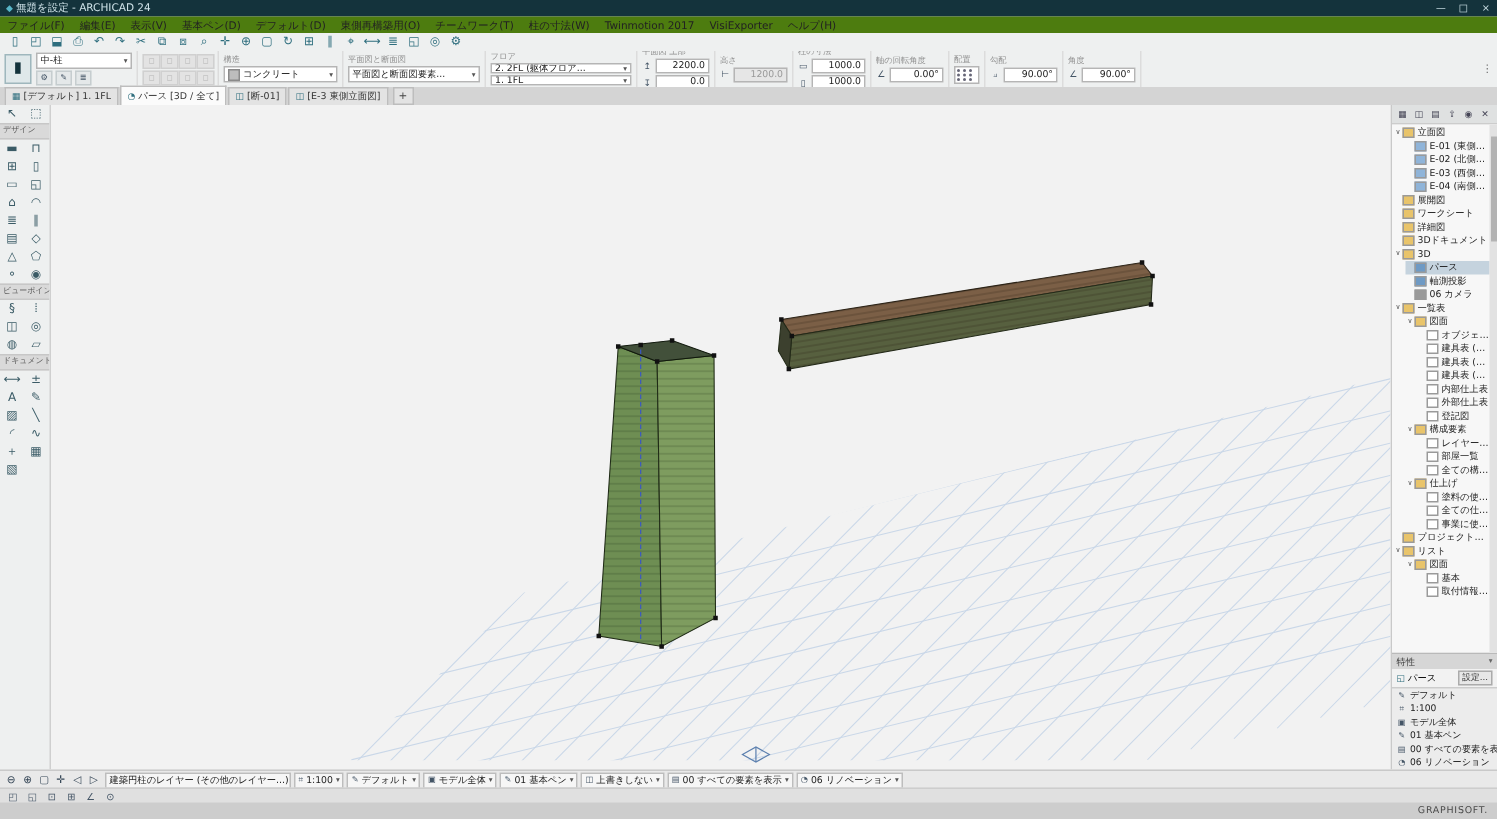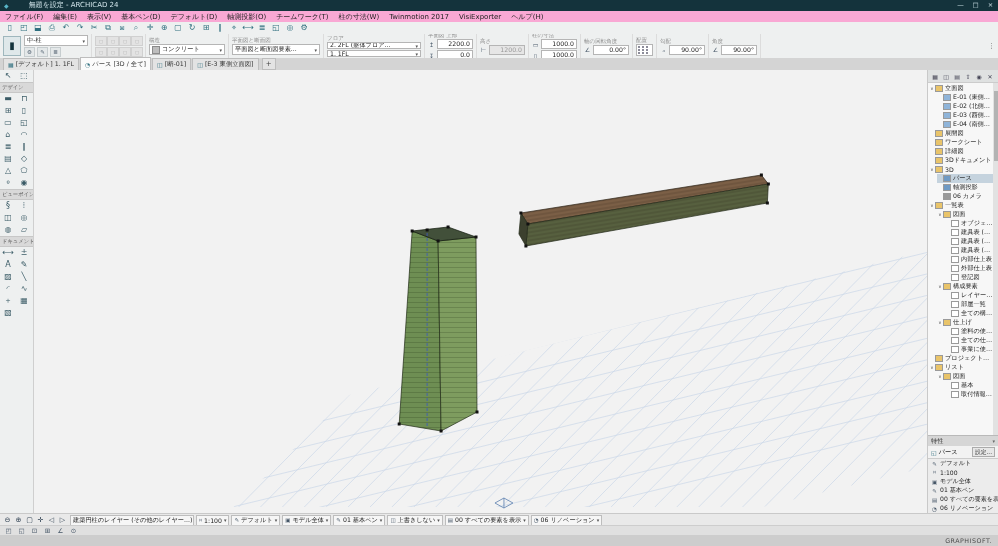--- a/index.html
+++ b/index.html
@@ -1,25 +1,25 @@
 <!DOCTYPE html>
 <html><head>
 <meta charset="utf-8">
 <style>
   html,body{margin:0;padding:0;background:#888;}
   #app{position:relative;width:998px;height:546px;overflow:hidden;background:#ececec;
        font-family:"DejaVu Sans",sans-serif;-webkit-font-smoothing:antialiased;cursor:default;}
   
   .titlebar{position:absolute;top:0;left:0;right:0;height:11px;background:#14333c;color:#cfe2e8;
-            font-size:7px;line-height:11px;padding-left:4px;display:flex;align-items:center;gap:20px;justify-content:space-between;}
+            font-size:7px;line-height:11px;padding-left:4px;display:flex;align-items:center;gap:2px;justify-content:space-between;}
   .app-icon{color:#58b6c8;font-size:6px;}
   .win-controls{margin-left:auto;display:flex;}
   .wc{width:15px;text-align:center;font-size:6.5px;color:#cfe2e8;}
   
-  .menubar{position:absolute;top:11px;left:0;right:0;height:11px;background:#f9a8d4;border-bottom:1px solid #d8d8d8;
+  .menubar{position:absolute;top:11px;left:0;right:0;height:11px;background:#4d7c0f;border-bottom:1px solid #d8d8d8;
            display:flex;align-items:center;font-size:7px;color:#222;}
   .menu-item{padding:0 5px;white-space:nowrap;}
   
   .toolbar{position:absolute;top:22px;left:0;right:0;height:12px;background:#eef0f0;border-bottom:1px solid #d6d6d6;
            display:flex;align-items:center;padding-left:3px;color:#2e6e7e;}
   .tb-icon{width:14px;text-align:center;font-size:8px;line-height:12px;}
   
   .infobar{position:absolute;top:34px;left:0;right:0;height:24px;background:#eef0f0;border-bottom:1px solid #cfcfcf;
            display:flex;align-items:stretch;overflow:hidden;}
   .ibg{border-right:1px solid #dcdcdc;padding:1px 3px;display:flex;flex-direction:column;justify-content:center;gap:1px;}
@@ -120,21 +120,21 @@
         <span class="wc">×</span>
       </div>
   </div>
 
   <div class="menubar">
       <div class="menu-item">ファイル(F)</div>
       <div class="menu-item">編集(E)</div>
       <div class="menu-item">表示(V)</div>
       <div class="menu-item">基本ペン(D)</div>
       <div class="menu-item">デフォルト(D)</div>
-      <div class="menu-item">軸測投影(O)</div>
+      <div class="menu-item">東側再構築用(O)</div>
       <div class="menu-item">チームワーク(T)</div>
       <div class="menu-item">柱の寸法(W)</div>
       <div class="menu-item">Twinmotion 2017</div>
       <div class="menu-item">VisiExporter</div>
       <div class="menu-item">ヘルプ(H)</div>
     </div>
 
   <div class="toolbar">
       <span class="tb-icon">▯</span>
       <span class="tb-icon">◰</span>

